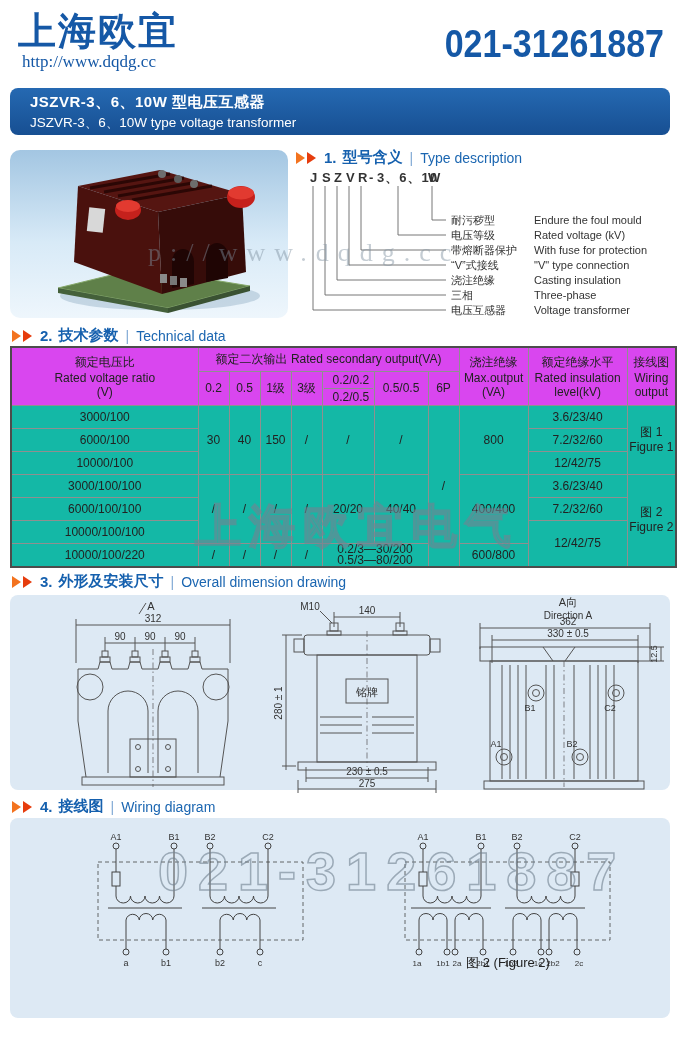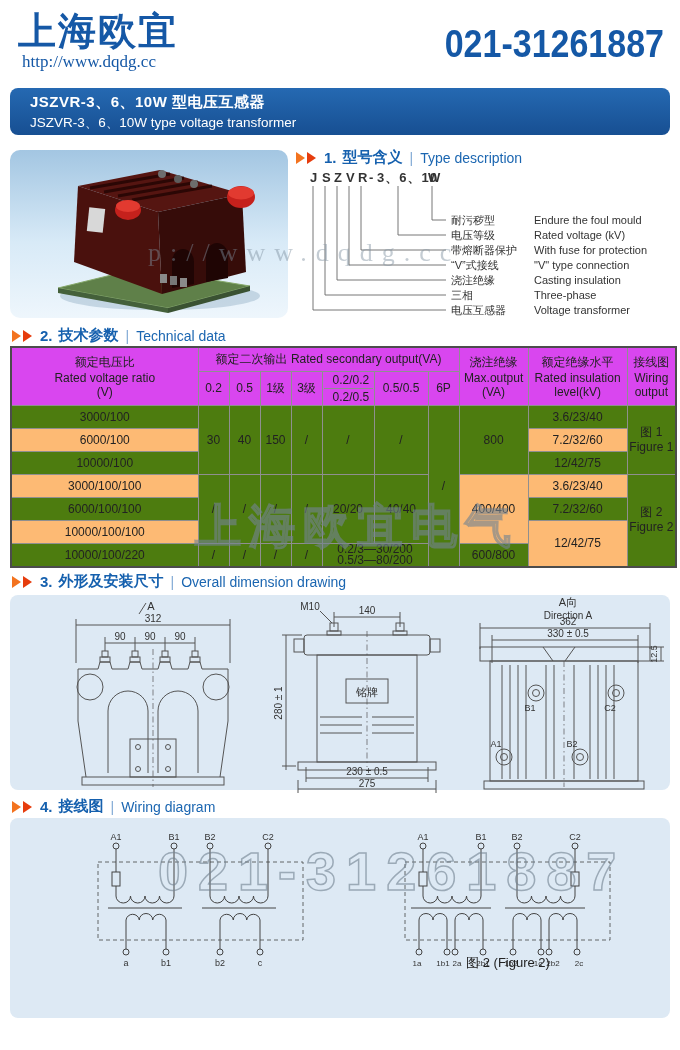--- a/index.html
+++ b/index.html
@@ -35,22 +35,22 @@
 
   .typedesc-svg { position:absolute; left:298px; top:170px; }
 
   
   .dtable { position:absolute; left:10px; top:346px; border-collapse:collapse; table-layout:fixed; width:665px; font-size:11.5px; color:#222; }
   .dtable th, .dtable td { border:1px solid #8f8f8f; text-align:center; vertical-align:middle; padding:0 1px; }
   .dtable { border:2px solid #4c4c4c; }
   .dtable thead th { background:#d946ef; font-weight:normal; font-size:12px; }
   .dtable thead tr.grow th { height:24px; }
   .dtable thead tr.srow th { height:34px; }
-  .dtable tbody td { height:23px; font-size:12px; background:#4d7c0f; }
-  .dtable td.sh, .dtable th.sh { background:#fdba74; }
+  .dtable tbody td { height:23px; font-size:12px; background:#14b8a6; }
+  .dtable td.sh, .dtable th.sh { background:#14b8a6; }
   .stack div { padding:1px 9px; }
   .stack div:first-child { border-bottom:1px solid #8f8f8f; }
   .combo { font-size:10px; line-height:11px; }
   .figcell { font-size:12px; line-height:15px; }
 
   
   .panel { position:absolute; left:10px; background:#dde9f4; border-radius:8px; }
   #panel3 { top:595px; width:660px; height:195px; }
   #panel4 { top:818px; width:660px; height:200px; }
   .psvg { position:absolute; }

